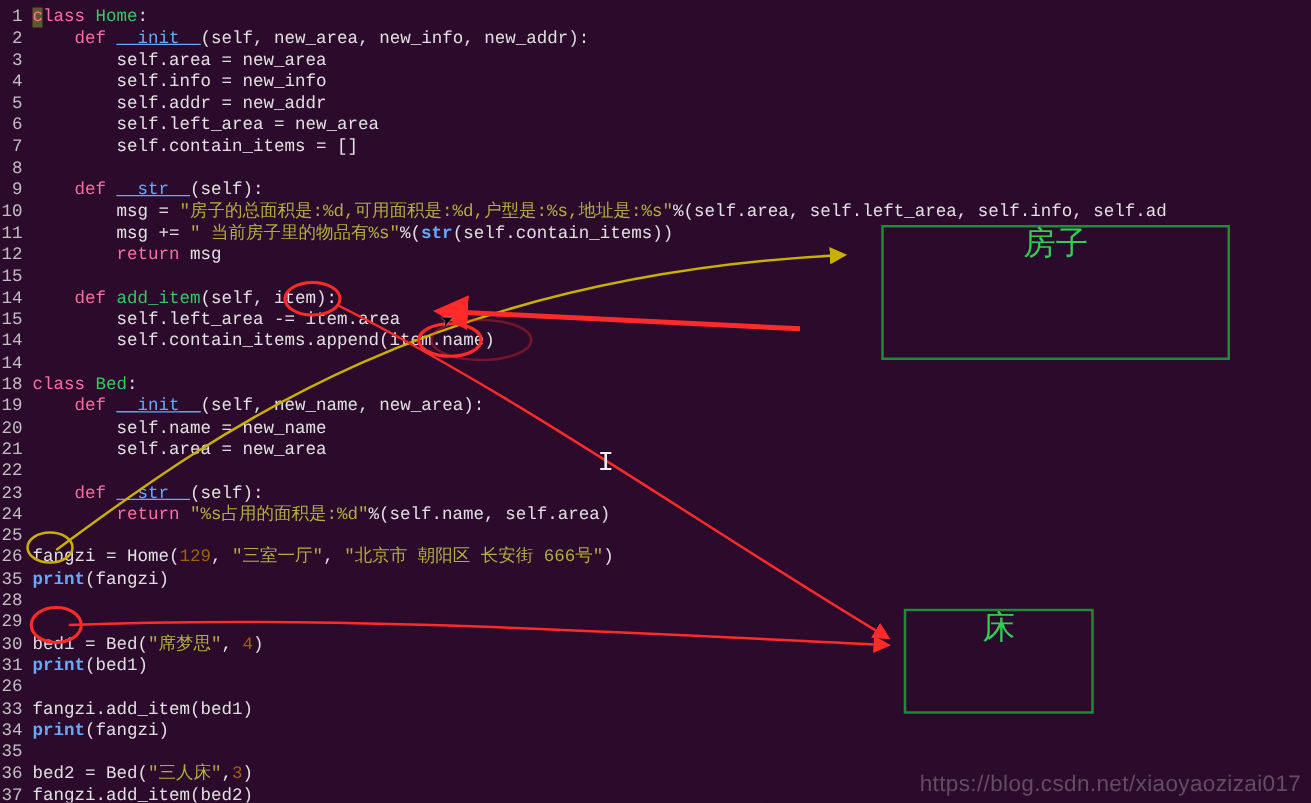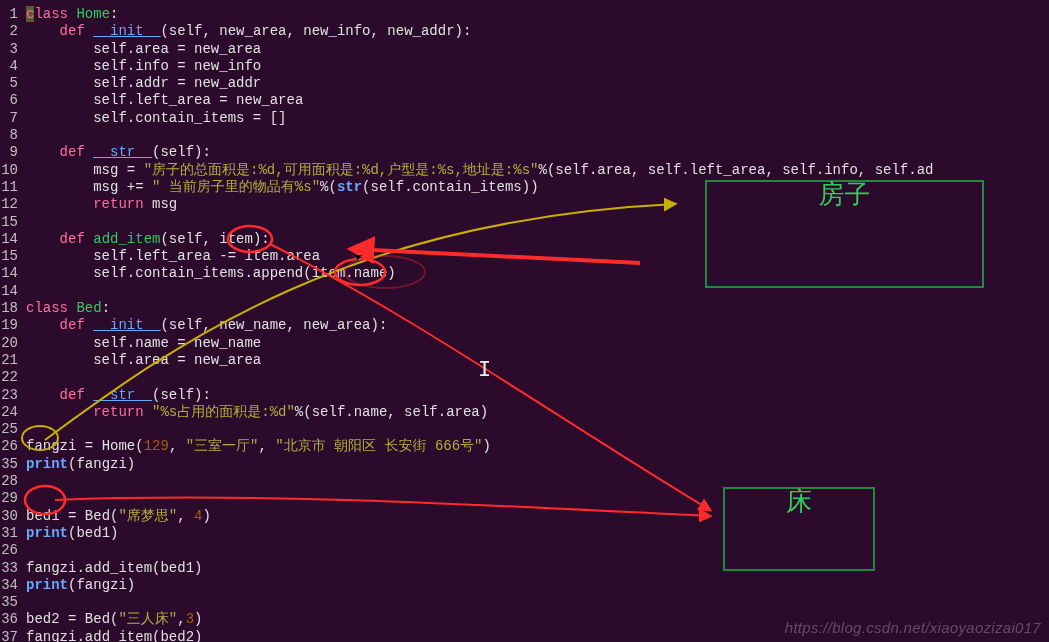--- a/index.html
+++ b/index.html
@@ -96,25 +96,24 @@
     top: 362px;
     font-size: 22px;
     color: #eee;
     pointer-events: none;
   }
   .watermark {
     position: absolute;
     right: 8px;
     bottom: 6px;
     font-family: Arial, sans-serif;
-    font-size: 15px;
+    font-size: 18px;
     color: rgba(200,200,200,0.35);
     letter-spacing: 0.3px;
     pointer-events: none;
-    font-style: italic;
   }
 </style>
 </head>
 <body>
 
 <div class="editor">
   <div class="gutter" id="gutter">
       <div class="ln">1</div>
       <div class="ln">2</div>
       <div class="ln">3</div>

